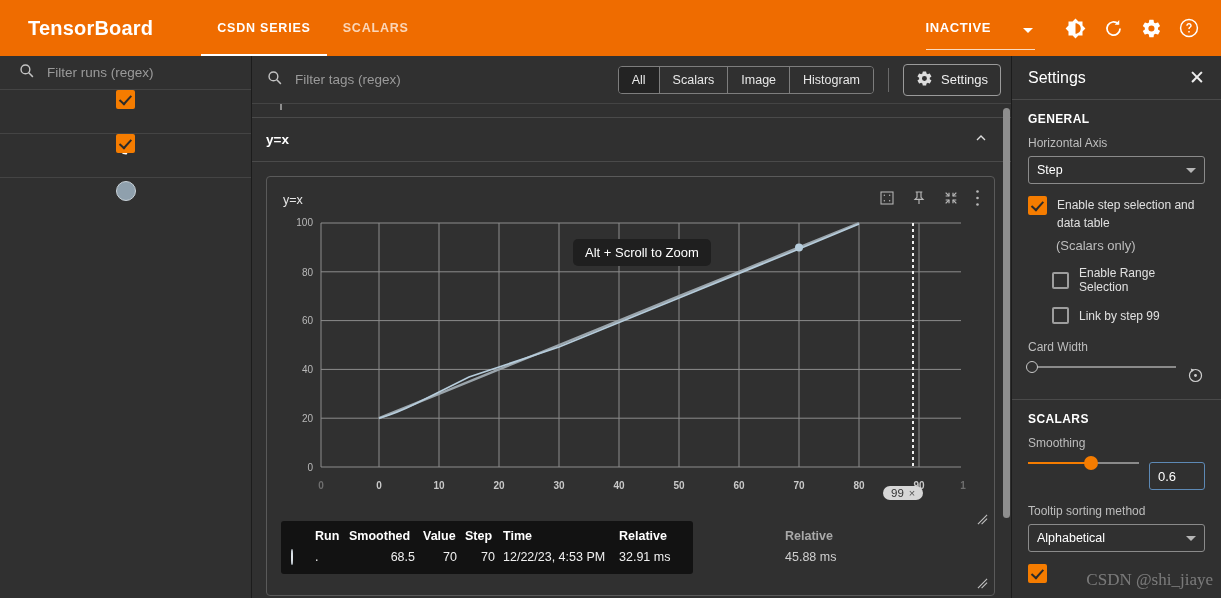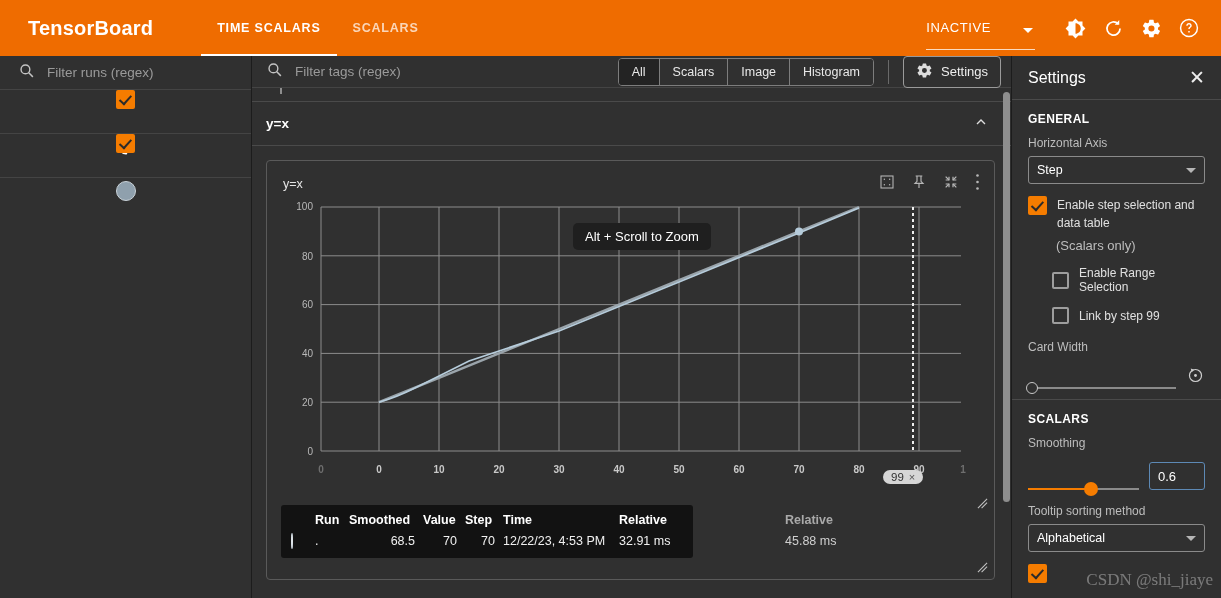--- a/index.html
+++ b/index.html
@@ -35,21 +35,21 @@
   }
   .header-right {
     margin-left: auto; display: flex; align-items: center;
     padding-right: 14px; gap: 2px;
   }
   .inactive-wrap {
     display: flex; align-items: center; position: relative;
     margin-right: 12px; padding-bottom: 1px;
   }
   .inactive-label {
-    font-size: 13px; font-weight: normal; letter-spacing: .6px; color: #fff;
+    font-size: 13px; font-weight: bold; letter-spacing: .6px; color: #fff;
     padding-right: 52px;
     text-align: right;
   }
   .inactive-wrap::after {
     content: ""; position: absolute; left: 0; right: 8px; bottom: -14px;
     height: 1px; background: rgba(255,255,255,.75);
   }
   .caret-down {
     width: 0; height: 0; border-left: 5px solid transparent;
     border-right: 5px solid transparent; border-top: 5px solid #fff;
@@ -106,21 +106,21 @@
   .swatch-circle {
     width: 20px; height: 20px; border-radius: 50%;
     background: #8fa0ad; border: 1.5px solid #c9d2d8; flex: 0 0 20px;
   }
   
   .center {
     flex: 1; display: flex; flex-direction: column;
     background: #303030; min-width: 0;
   }
   .tag-toolbar {
-    height: 32px; display: flex; align-items: center;
+    height: 48px; display: flex; align-items: center;
     border-bottom: 1px solid #444; padding-right: 10px;
     background: #303030;
   }
   .filter-tags {
     display: flex; align-items: center; gap: 12px;
     padding-left: 14px; width: 330px;
   }
   .toolbar-right {
     margin-left: auto; display: flex; align-items: center; gap: 14px;
   }
@@ -256,21 +256,21 @@
     display: flex; align-items: flex-start; gap: 10px; margin-top: 12px;
   }
   .sp-check-row .lbl { font-size: 12px; color: #e0e0e0; line-height: 18px; }
   .sp-sub { font-size: 13px; color: #bdbdbd; margin: 6px 0 0 28px; }
   .sp-check-sub { display: flex; align-items: center; gap: 10px; margin: 13px 0 0 24px; }
   .sp-check-sub .lbl { font-size: 12px; color: #e0e0e0; }
   .cbx-sm {
     width: 17px; height: 17px; flex: 0 0 17px; border-radius: 2px;
     border: 2px solid #9e9e9e;
   }
-  .slider-row { display: flex; align-items: flex-end; gap: 10px; margin-top: 12px; }
+  .slider-row { display: flex; align-items: flex-start; gap: 10px; margin-top: 12px; }
   .track {
     flex: 1; height: 2px; background: #8a8a8a; position: relative;
   }
   .track .fill { position: absolute; left: 0; top: 0; height: 2px; background: #f57c00; }
   .track .knob {
     position: absolute; top: -5px; width: 12px; height: 12px;
     border-radius: 50%;
   }
   .knob.hollow { border: 1.5px solid #c8c8c8; background: #303030; }
   .knob.solid { background: #f57c00; width: 14px; height: 14px; top: -6px; }
@@ -294,21 +294,21 @@
     background: #8e8e8e; border-radius: 4px;
   }
 </style>
 </head>
 <body>
 
 <div class="header">
   <div class="brand">TensorBoard</div>
   <div class="tabs">
     <div class="tab active">
-      <span>TIME SCALARS</span>
+      <span>CSDN SERIES</span>
     </div>
     <div class="tab">
       <span>SCALARS</span>
     </div>
   </div>
   <div class="header-right">
     <div class="inactive-wrap">
       <span class="inactive-label">INACTIVE</span>
       <span class="caret-down"></span>
     </div>

